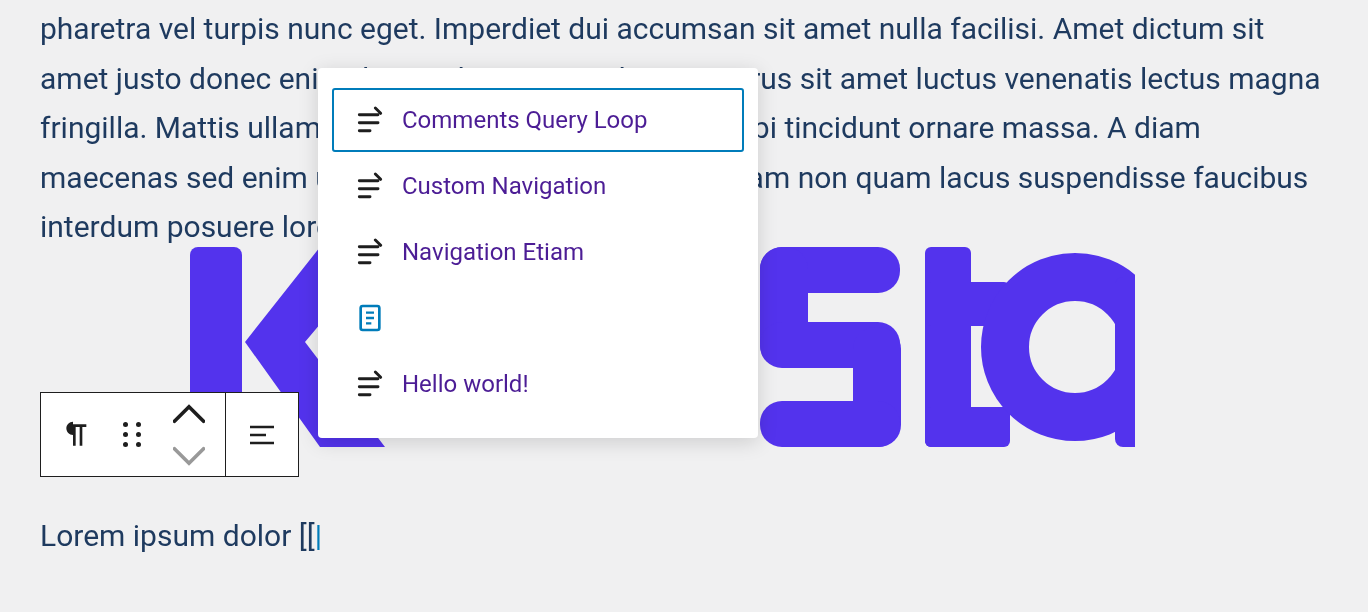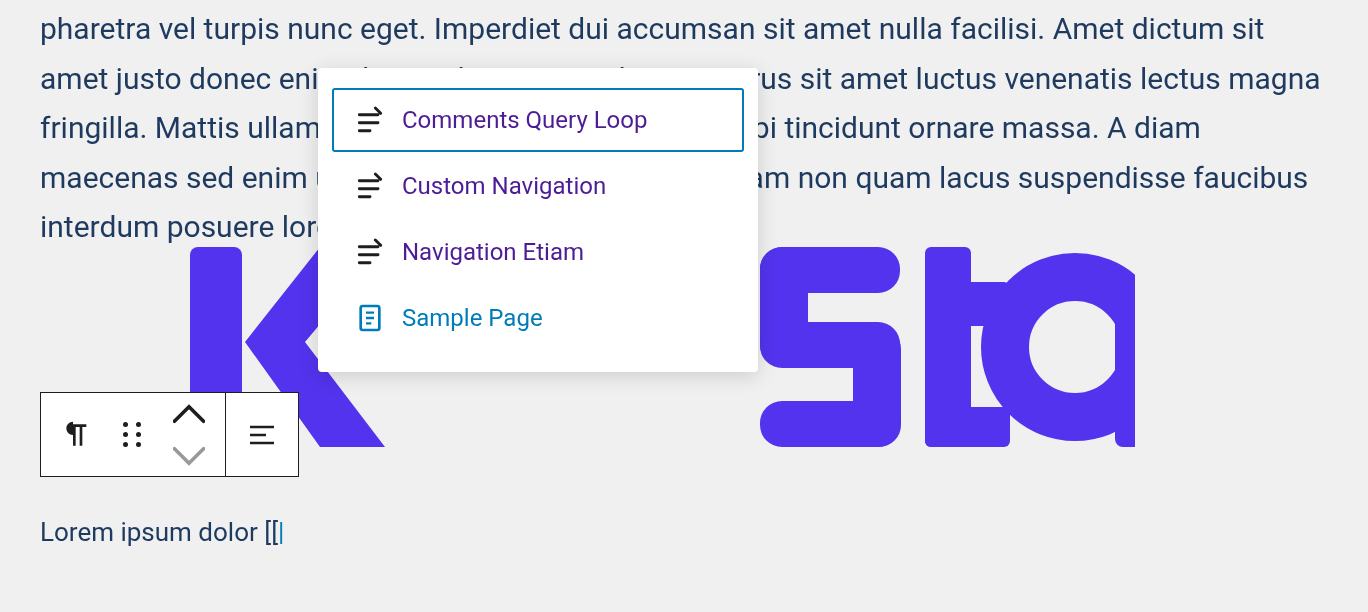--- a/index.html
+++ b/index.html
@@ -91,21 +91,21 @@
     .move-arrows {
       display: flex;
       flex-direction: column;
       gap: 10px;
     }
     .input-line {
       position: absolute;
       top: 508px;
       left: 40px;
       color: #1e3a5f;
-      font-size: 26px;
+      font-size: 30px;
       line-height: 1.6;
       z-index: 2;
     }
     .input-line .cursor-ind {
       color: #007cba;
     }
     .autocomplete-popup {
       position: absolute;
       top: 64px;
       left: 318px;
@@ -243,16 +243,23 @@
       </span>
       <span>Navigation Etiam</span>
     </div>
     <div class="autocomplete-item highlighted">
       <span class="item-icon">
         <svg viewBox="0 0 24 24">
             <rect x="5" y="3" width="14" height="18" rx="1.5" stroke="#007cba" stroke-width="2" fill="none"></rect>
             <path d="M9 8h6M9 12h6M9 16h4" stroke="#007cba" stroke-width="1.8"></path>
           </svg>
       </span>
-      <span>Sample Page</span>
+    </div>
+    <div class="autocomplete-item">
+      <span class="item-icon">
+        <svg viewBox="0 0 24 24">
+            <path d="M16 3 L20 7 M4 8h14M4 14h14M4 20h8" stroke="#1e1e1e" stroke-width="2.2" fill="none" stroke-linecap="round"></path>
+          </svg>
+      </span>
+      <span>Hello world!</span>
     </div>
   </div>
 </div>
 
 </body></html>

